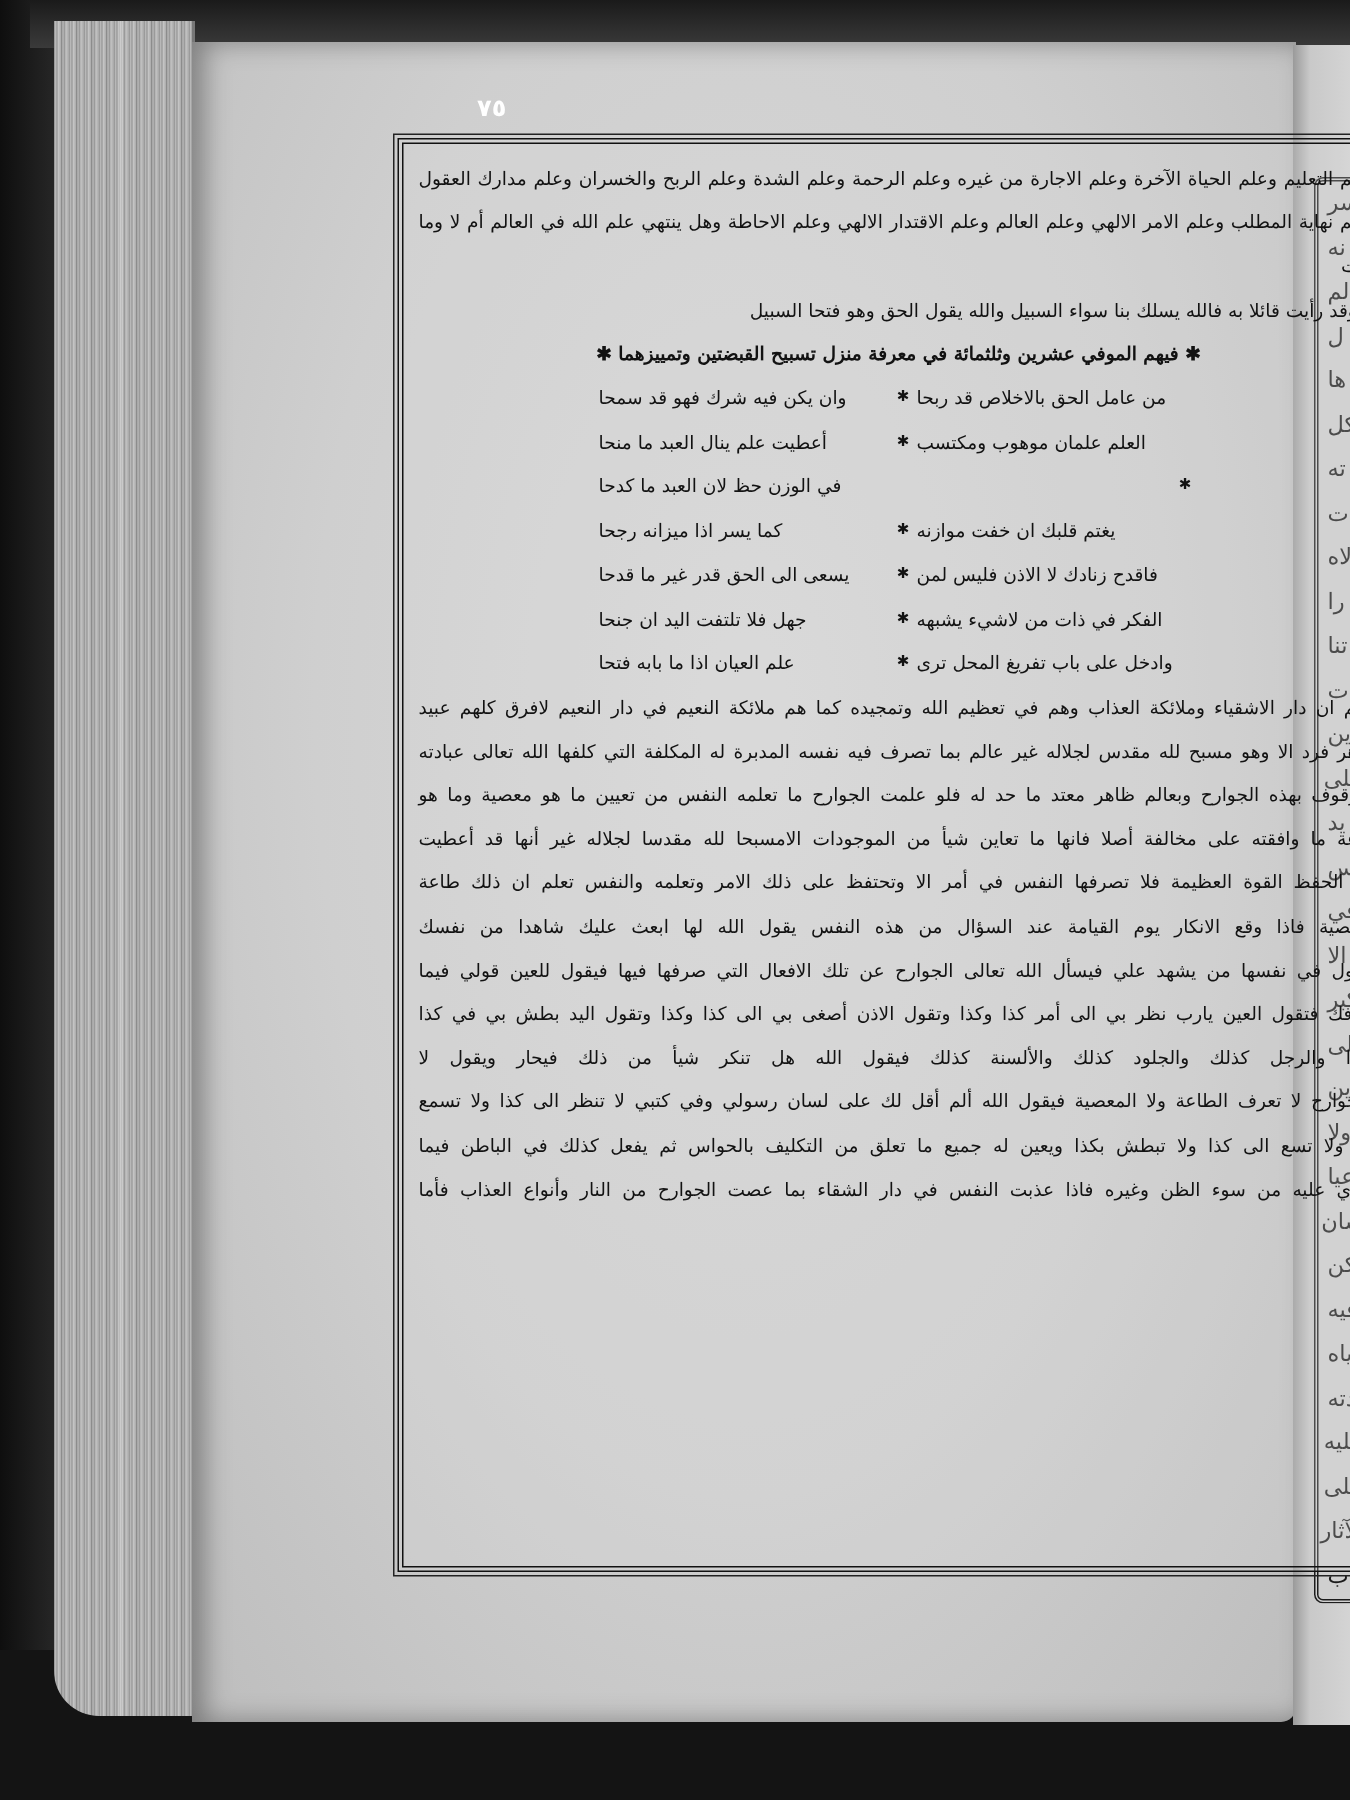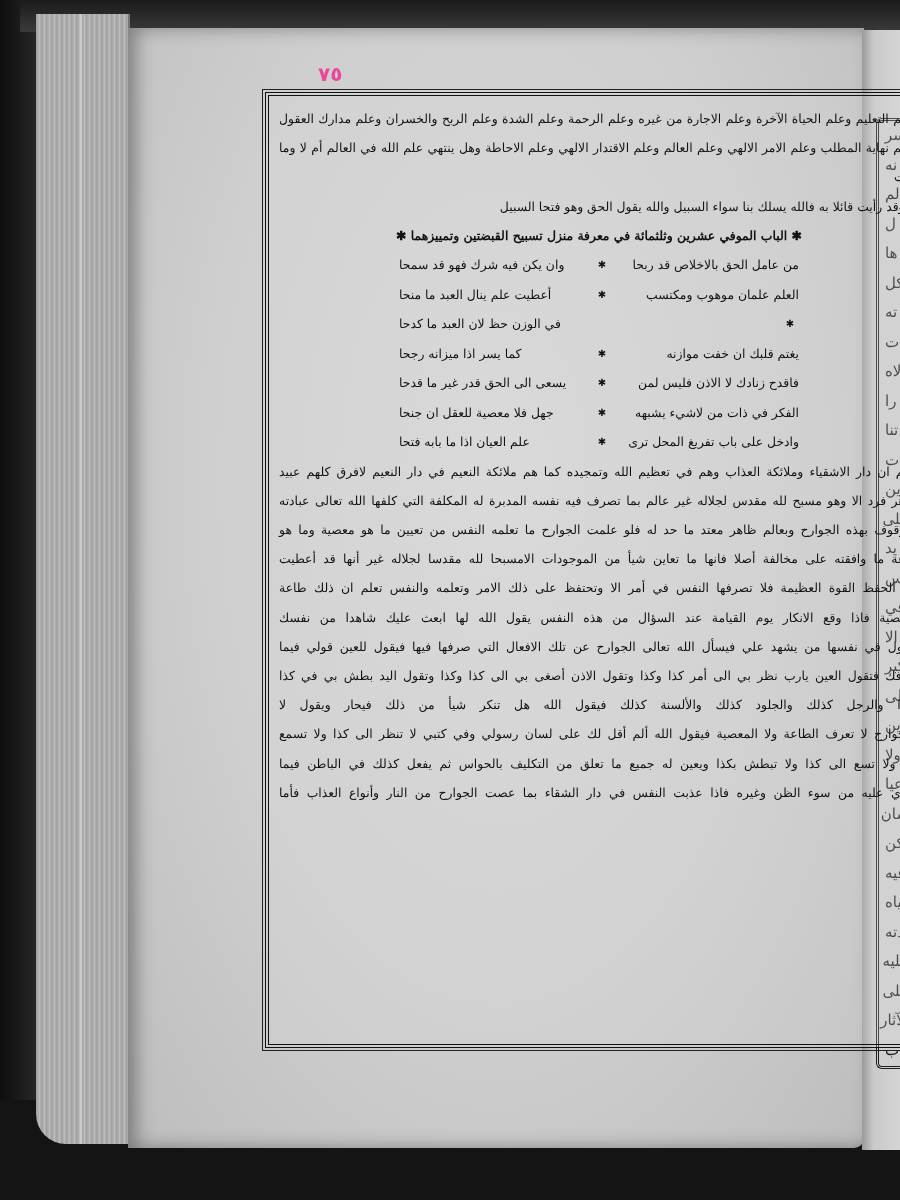--- a/index.html
+++ b/index.html
@@ -43,21 +43,21 @@
       border-radius:6px 0 0 6px;
       background:#cfcfcf;
       overflow:hidden;
     }
     .next-frame .frag {
       font-family:"DejaVu Serif", serif; font-size:15px; color:#1b1b1b;
       line-height:29.5px; padding-left:6px; white-space:nowrap; direction:rtl; text-align:left;
     }
     .page-number {
       position:absolute; left:318px; top:62px;
-      font-family:"DejaVu Sans", sans-serif; font-weight:bold; font-size:20px; color:#ec4899;
+      font-family:"DejaVu Sans", sans-serif; font-weight:bold; font-size:16px; color:#ffffff;
       letter-spacing:1px;
     }
     .frame {
       position:absolute; left:265px; top:92px; width:668px; height:956px;
       border:4px double #111;
       outline:1px solid #222; outline-offset:2px;
       box-sizing:border-box;
       background:rgba(220,220,220,.25);
     }
     .content {
@@ -71,21 +71,21 @@
     .heading {
       text-align:center !important; text-align-last:center !important;
       font-size:12.4px; font-weight:bold; margin:0;
     }
     .verses { margin:0 auto; width:400px; }
     .verse {
       display:flex; direction:rtl; justify-content:space-between; align-items:center;
       font-size:12.4px; line-height:29.5px;
     }
     .hemi { flex:1; white-space:nowrap; overflow:hidden; }
-    .hemi.first { text-align:right; }
+    .hemi.first { text-align:left; }
     .hemi.second { text-align:left; padding-right:6px; }
     .star { width:18px; text-align:center; font-size:10px; flex:none; }
   </style>
 </head>
 <body>
 
 <div class="scan">
   <div class="left-cover"></div>
   <div class="top-shadow"></div>
   <div class="page-stack"></div>
@@ -132,21 +132,21 @@
 
   <div class="frame">
     <div class="content">
       <div id="intro">
           <p>وعلم التعليم وعلم الحياة الآخرة وعلم الاجارة من غيره وعلم الرحمة وعلم الشدة وعلم الربح والخسران وعلم مدارك العقول</p>
           <p>وعلم نهاية المطلب وعلم الامر الالهي وعلم العالم وعلم الاقتدار الالهي وعلم الاحاطة وهل ينتهي علم الله في العالم أم لا وما رأيت</p>
           <p class="last">الا وقد رأيت قائلا به فالله يسلك بنا سواء السبيل والله يقول الحق وهو فتحا السبيل</p>
         </div>
       <p class="heading">
         <span>✱</span>
-        <span>الباب الموفي عشرين وثلثمائة في معرفة منزل تسبيح القبضتين وتمييزهما</span>
+        <span>فيهم الموفي عشرين وثلثمائة في معرفة منزل تسبيح القبضتين وتمييزهما</span>
         <span>✱</span>
       </p>
       <div class="verses" id="verses">
           <div class="verse">
             <span class="hemi first">من عامل الحق بالاخلاص قد ربحا</span>
             <span class="star">✱</span>
             <span class="hemi second">وان يكن فيه شرك فهو قد سمحا</span>
           </div>
           <div class="verse">
             <span class="hemi first">العلم علمان موهوب ومكتسب</span>
@@ -163,21 +163,21 @@
             <span class="hemi second">كما يسر اذا ميزانه رجحا</span>
           </div>
           <div class="verse">
             <span class="hemi first">فاقدح زنادك لا الاذن فليس لمن</span>
             <span class="star">✱</span>
             <span class="hemi second">يسعى الى الحق قدر غير ما قدحا</span>
           </div>
           <div class="verse">
             <span class="hemi first">الفكر في ذات من لاشيء يشبهه</span>
             <span class="star">✱</span>
-            <span class="hemi second">جهل فلا معصية للعقل ان جنحا</span>
+            <span class="hemi second">جهل فلا تلتفت اليد ان جنحا</span>
           </div>
           <div class="verse">
             <span class="hemi first">وادخل على باب تفريغ المحل ترى</span>
             <span class="star">✱</span>
             <span class="hemi second">علم العيان اذا ما بابه فتحا</span>
           </div>
         </div>
       <div id="prose">
           <p>اعلم ان دار الاشقياء وملائكة العذاب وهم في تعظيم الله وتمجيده كما هم ملائكة النعيم في دار النعيم لافرق كلهم عبيد</p>
           <p>جوهر فرد الا وهو مسبح لله مقدس لجلاله غير عالم بما تصرف فيه نفسه المدبرة له المكلفة التي كلفها الله تعالى عبادته</p>

